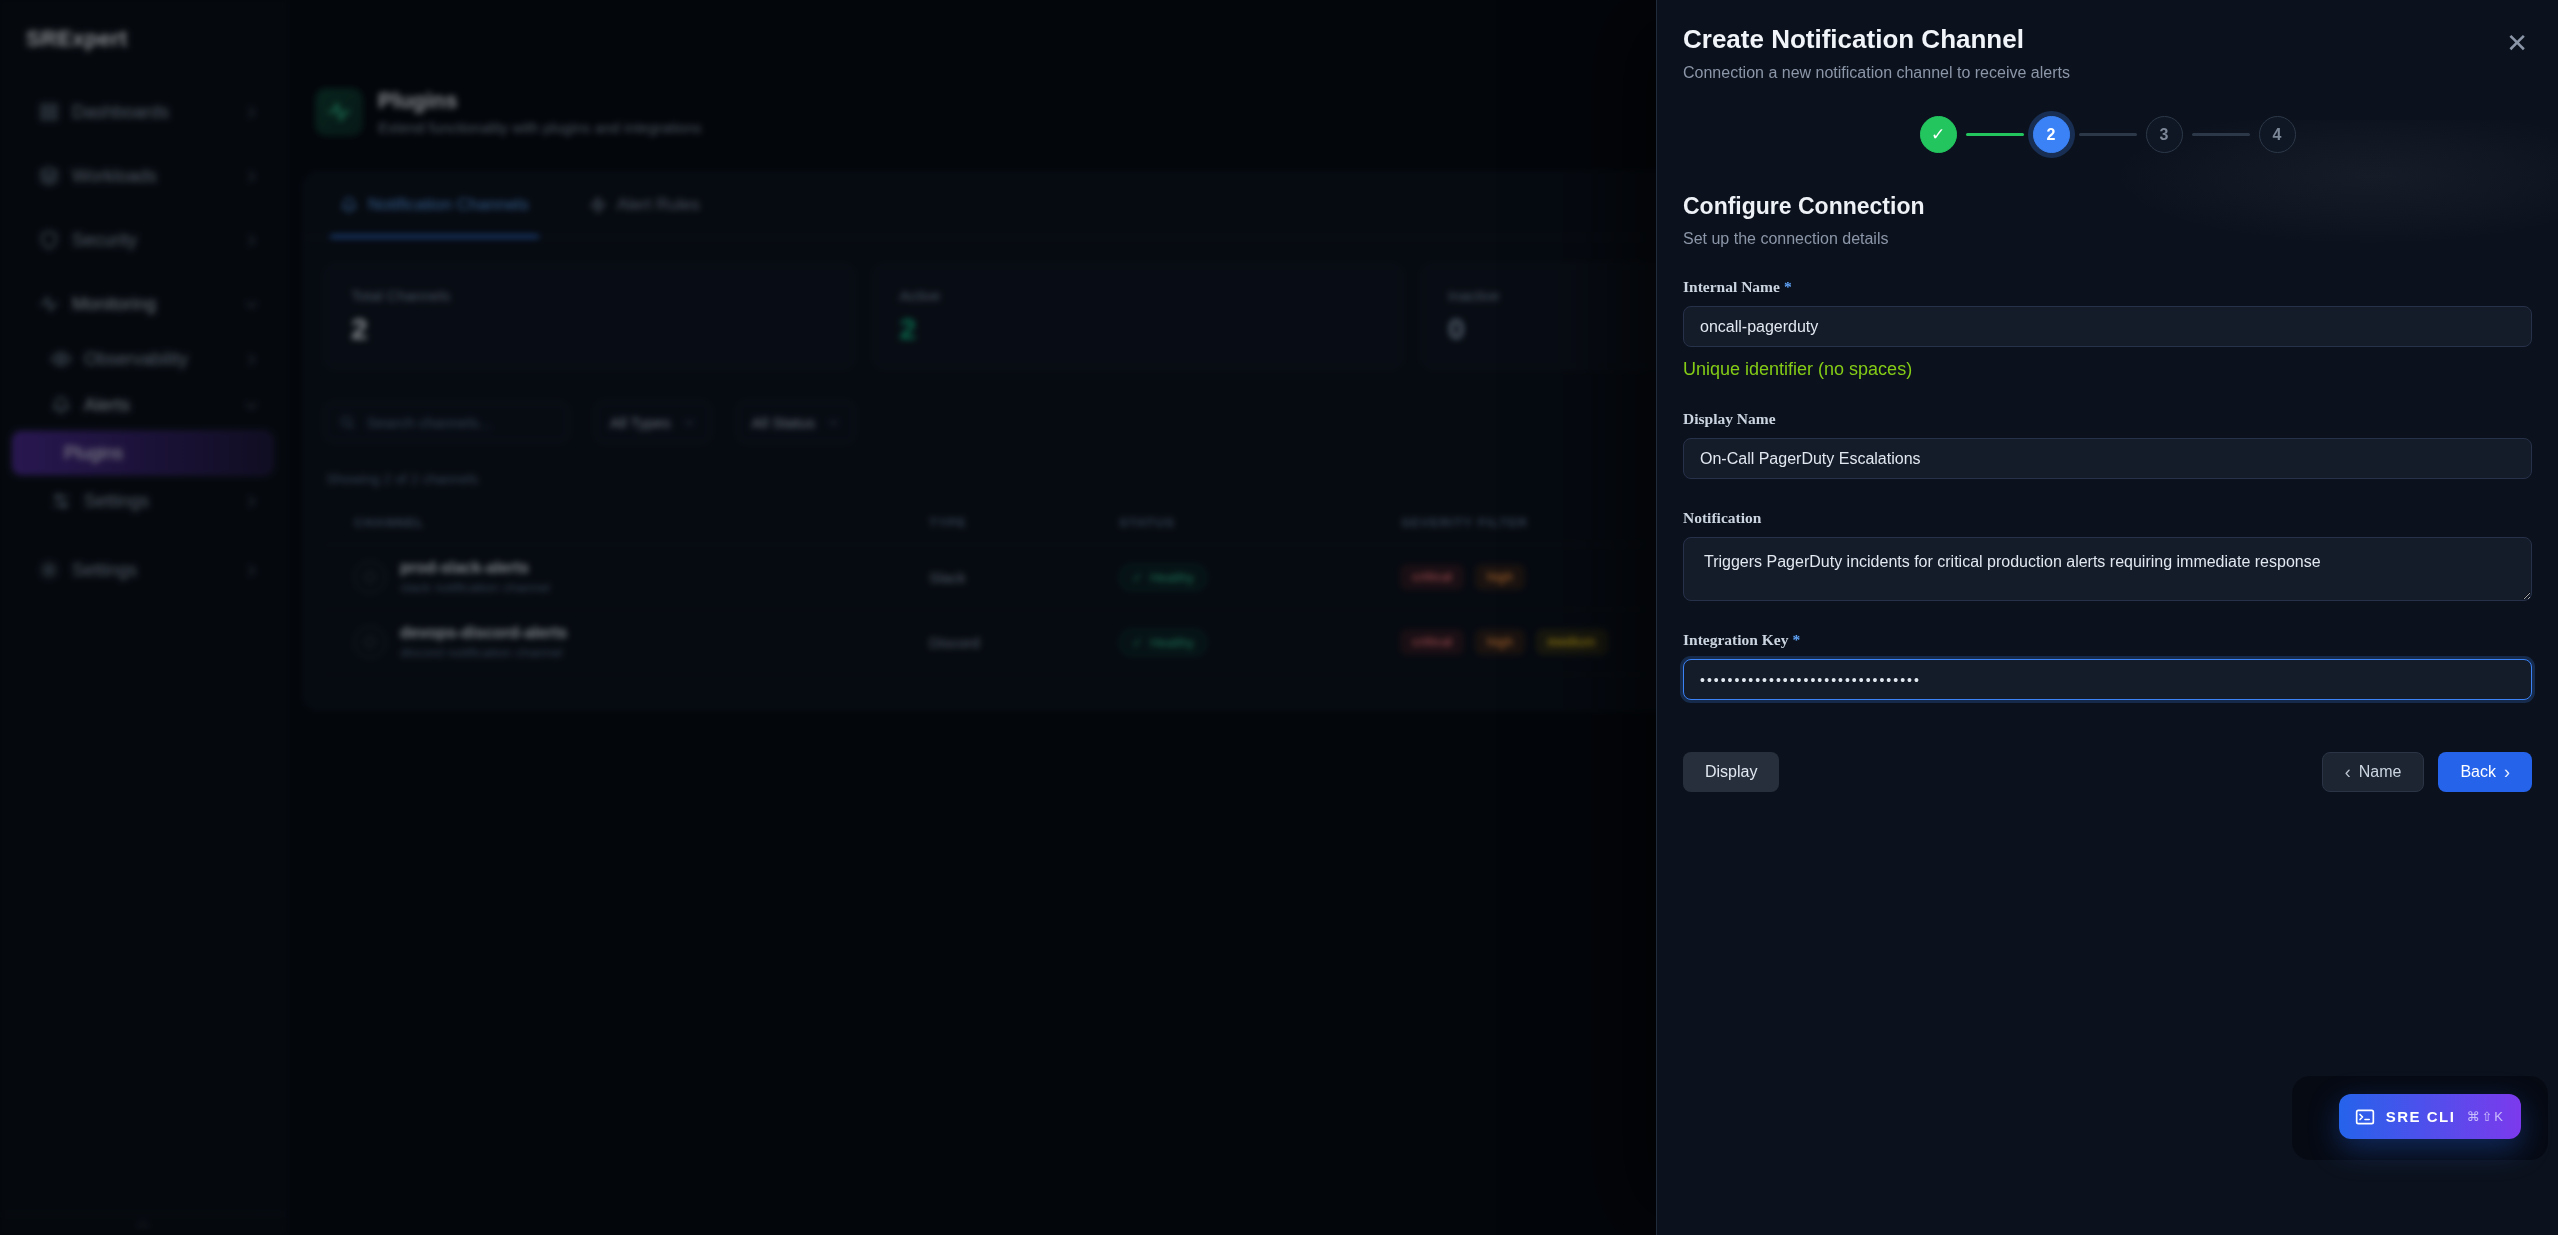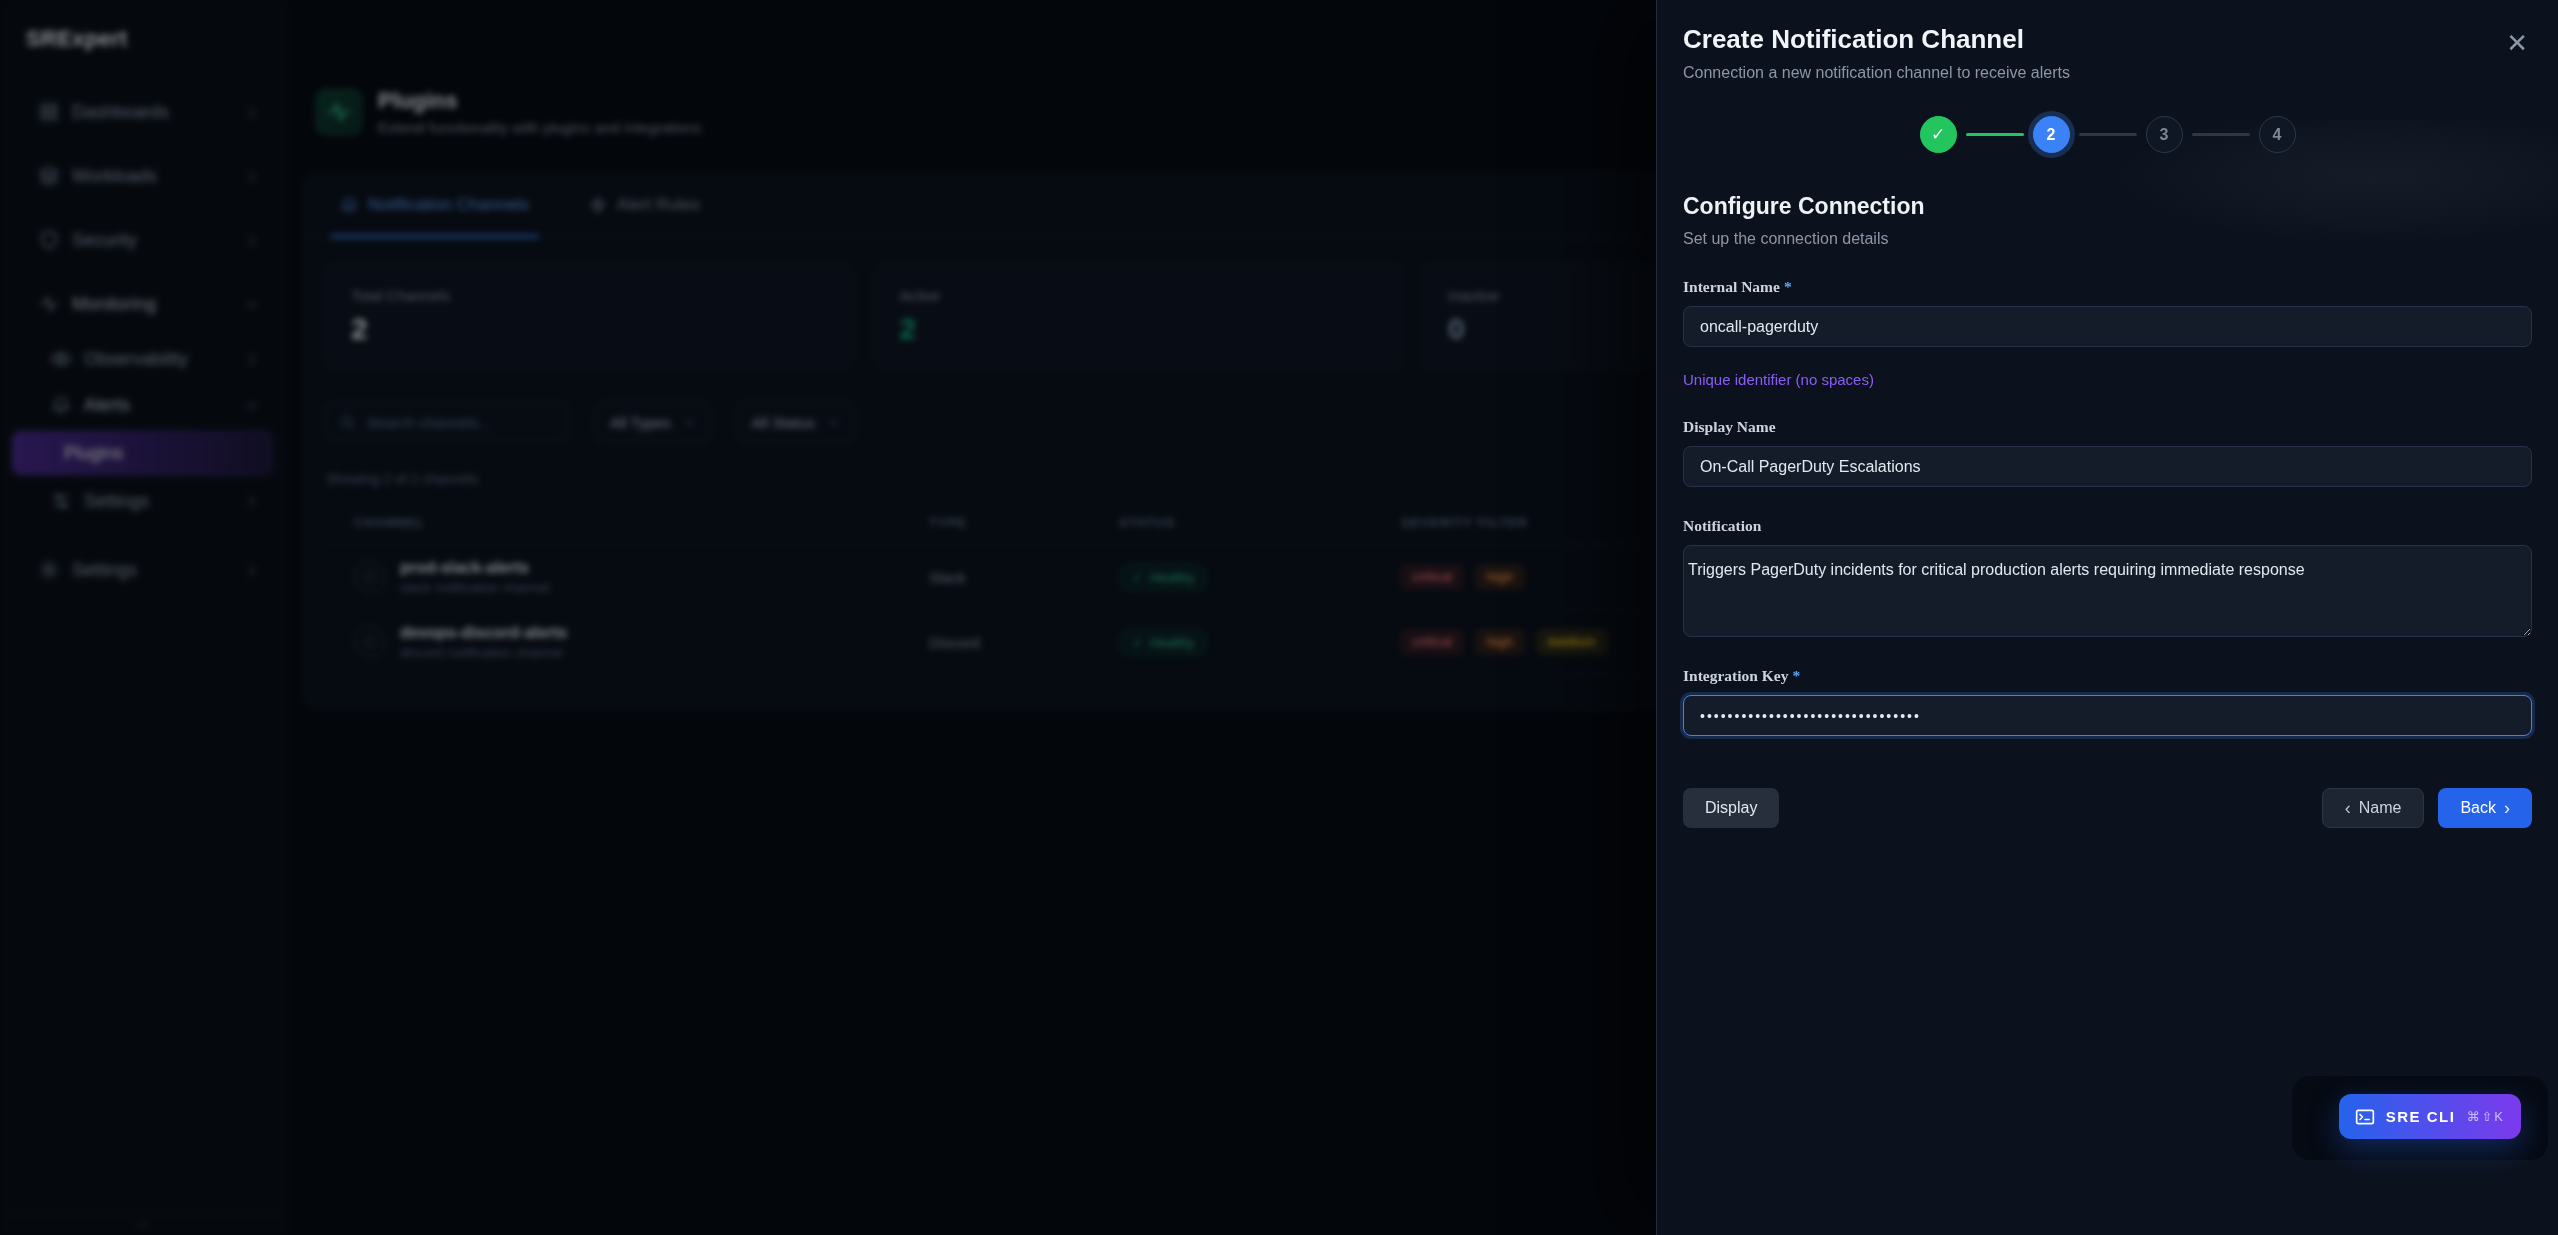--- a/index.html
+++ b/index.html
@@ -96,23 +96,23 @@
   .step.active{background:#3b82f6;border-color:#3b82f6;color:#fff;box-shadow:0 0 0 5px rgba(59,130,246,.25);}
   .sline{width:58px;height:3px;border-radius:2px;background:#2c3848;}
   .sline.done{background:#22c55e;}
 
   .sec-title{margin-top:40px;font-size:23px;font-weight:bold;color:#eef2f7;}
   .sec-sub{margin-top:10px;font-size:16px;color:#8b96a8;}
 
   .f-label{margin-top:30px;font-size:15.5px;font-weight:bold;color:#cbd5e1;display:block;font-family:Liberation Serif, serif;}
   .req{color:#60a5fa;margin-left:4px;}
   .field{margin-top:10px;width:100%;box-sizing:border-box;height:41px;background:#141b29;border:1px solid #27324a;border-radius:8px;color:#e2e8f0;font-size:16px;padding:0 16px;font-family:inherit;outline:none;display:block;}
-  .field.area{height:92px;padding:12px 4px;resize:vertical;line-height:1.45;}
+  .field.area{height:64px;padding:12px 20px;resize:vertical;line-height:1.45;}
   .field.focused{border-color:#3b82f6;box-shadow:0 0 0 3px rgba(59,130,246,.22);letter-spacing:2px;font-size:14px;}
-  .helper{margin-top:24px;font-size:15px;color:#8b5cf6;}
+  .helper{margin-top:12px;font-size:18px;color:#84cc16;}
 
   .btn-row{margin-top:52px;display:flex;justify-content:space-between;align-items:center;}
   .btn{height:40px;border-radius:8px;border:none;font-size:16px;font-family:inherit;display:inline-flex;align-items:center;gap:8px;padding:0 22px;cursor:pointer;}
   .btn.ghost{background:#272f3d;color:#e2e8f0;}
   .btn.back{background:#1d2532;color:#cbd5e1;border:1px solid #2a3445;}
   .btn.primary{background:#2563eb;color:#ffffff;}
   .btn .bchev{font-size:18px;line-height:1;opacity:.9;}
   .btn-right{display:flex;gap:14px;}
 
   

